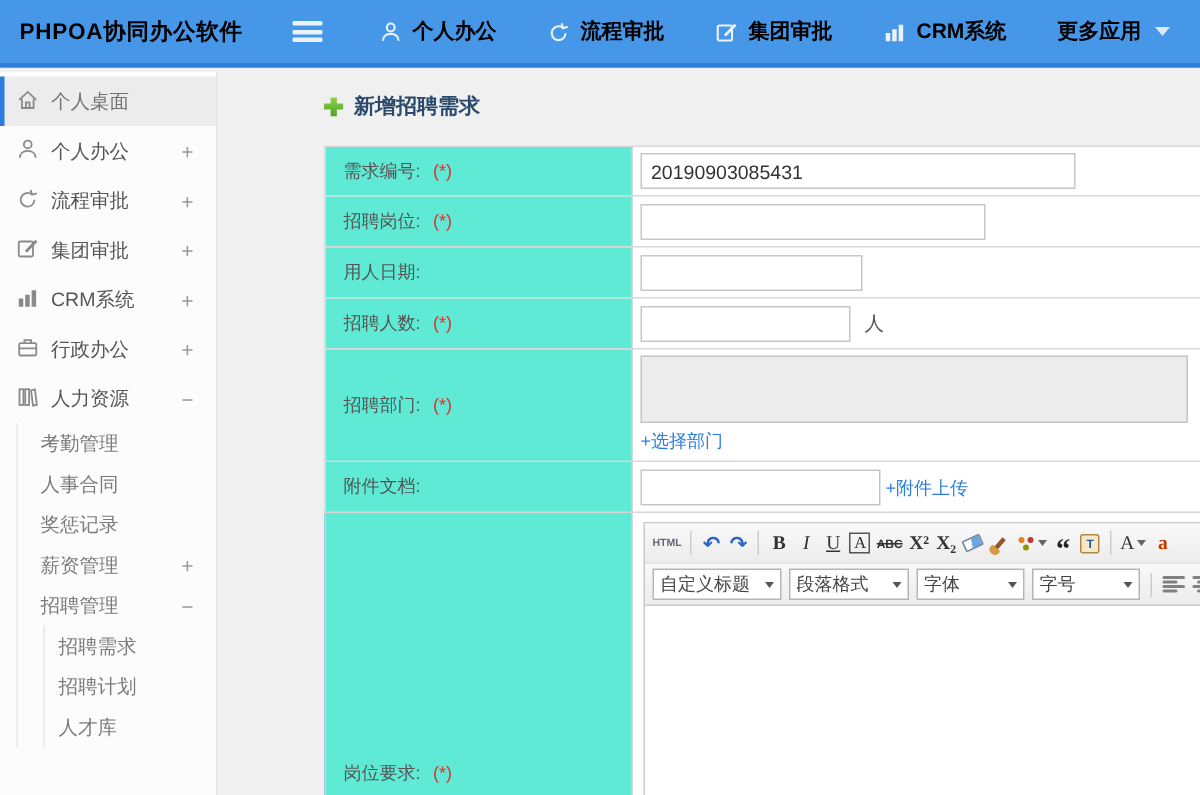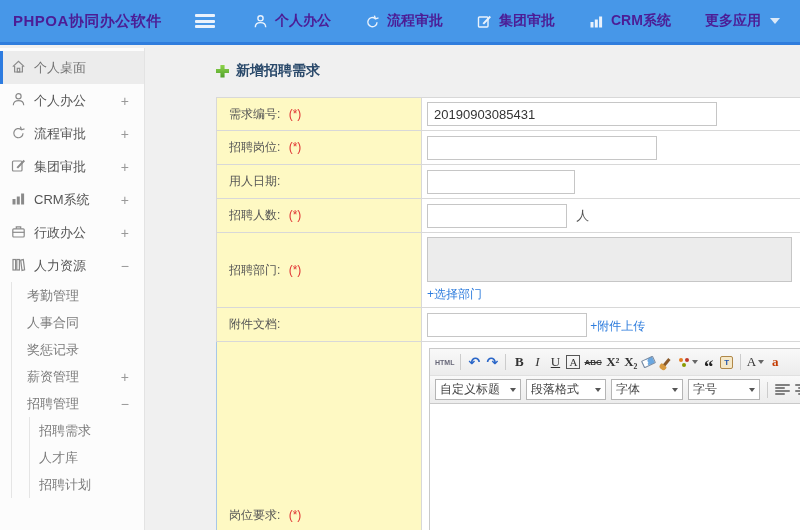--- a/index.html
+++ b/index.html
@@ -1,21 +1,21 @@
 <!DOCTYPE html>
 <html><head>
 <meta charset="utf-8">
 <style>
   * { margin:0; padding:0; box-sizing:border-box; }
   html,body { width:800px; height:530px; overflow:hidden;
     font-family:"Liberation Sans","DejaVu Sans",sans-serif; background:#f0f0f0; }
 
   
   .header { position:absolute; left:0; top:0; width:800px; height:45px;
-    background:#4797e8; border-bottom:3px solid #2f7ddd; color:#4c1d95;
+    background:#4797e8; border-bottom:3px solid #2f7ddd; color:#000000;
     display:flex; align-items:center; }
   .logo { font-size:15px; font-weight:bold; padding-left:13px; width:195px; letter-spacing:.5px; }
   .hamburger { width:20px; height:14px; display:flex; flex-direction:column;
     justify-content:space-between; cursor:pointer; margin-right:38px; }
   .hamburger i { display:block; height:3px; background:#eaf2fc; border-radius:1px; }
   .topnav { display:flex; align-items:center; gap:34px; font-size:14px; font-weight:bold; }
   .topnav .navitem { display:flex; align-items:center; gap:7px; cursor:pointer; }
   .topnav svg { display:block; }
   .caret-down { width:0; height:0; border-left:5px solid transparent;
     border-right:5px solid transparent; border-top:6px solid #dce9f8; margin-left:2px; }
@@ -38,21 +38,21 @@
   
   .main { position:absolute; left:146px; top:48px; right:0; bottom:0; overflow:hidden; }
   .page-title { display:flex; align-items:center; gap:7px; margin:14px 0 0 70px;
     font-size:14px; font-weight:bold; color:#2b4a6b; }
   .plus-icon { width:13px; height:13px; background:linear-gradient(#8ed44a,#4d9e2a);
     clip-path:polygon(34% 0,66% 0,66% 34%,100% 34%,100% 66%,66% 66%,66% 100%,34% 100%,34% 66%,0 66%,0 34%,34% 34%); }
 
   table.form { border-collapse:collapse; margin:17px 0 0 70px; width:840px; background:#fff;
     table-layout:fixed; }
   td { border:1px solid #d8d8d8; vertical-align:middle; }
-  td.lab { width:205px; background:#fef9c3; font-size:12px; color:#555;
+  td.lab { width:205px; background:#5eead4; font-size:12px; color:#555;
     padding-left:12px; }
   td.lab .req { color:#e03131; margin-left:5px; font-size:12px; }
   td.val { padding:4px 5px; font-size:12px; color:#444; }
   td.lab-blue { border-left-color:#a7c7e7; }
 
   input.txt { border:1px solid #c6c6c6; background:#fff; height:24px; padding:0 6px;
     font-size:13px; color:#333; font-family:inherit; }
   .in-code { width:290px; font-size:15px; }
   .in-post { width:230px; height:26px; }
   .in-date { width:148px; }
@@ -244,24 +244,24 @@
     </div>
     <div class="sub-item">
       <span>招聘管理</span>
       <span class="toggle">−</span>
     </div>
     <div class="group-l3">
       <div class="sub-item">
         <span>招聘需求</span>
       </div>
       <div class="sub-item">
-        <span>人才库</span>
+        <span>招聘计划</span>
       </div>
       <div class="sub-item">
-        <span>招聘计划</span>
+        <span>人才库</span>
       </div>
     </div>
   </div>
 </div>
 
 <div class="main">
   <div class="page-title">
     <span class="plus-icon"></span>
     <span>新增招聘需求</span>
   </div>

